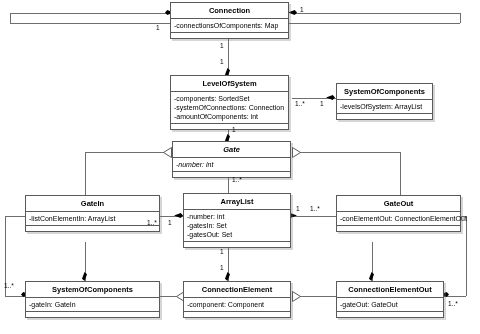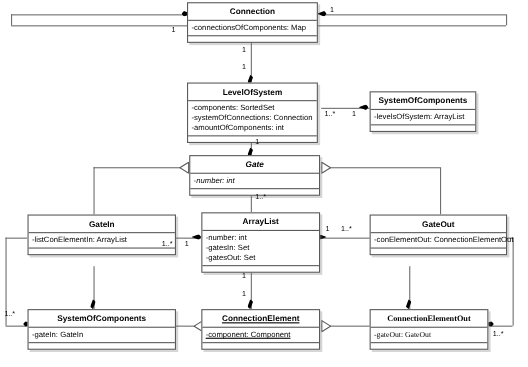--- a/index.html
+++ b/index.html
@@ -239,29 +239,29 @@
   </div>
 
   <div class="uml-class" style="left:25px; top:281px; width:135px;">
     <div class="uml-name">SystemOfComponents</div>
     <div class="uml-attrs">
       <div class="uml-attr">-gateIn: GateIn</div>
     </div>
     <div class="uml-ops"></div>
   </div>
 
-  <div class="uml-class" style="left:183px; top:281px; width:108px;text-decoration:underline;">
+  <div class="uml-class" style="left:183px; top:281px; width:108px;">
     <div class="uml-name">ConnectionElement</div>
     <div class="uml-attrs">
       <div class="uml-attr">-component: Component</div>
     </div>
     <div class="uml-ops"></div>
   </div>
 
-  <div class="uml-class" style="left:336px; top:281px; width:108px;font-family:Liberation Serif, serif;">
+  <div class="uml-class" style="left:336px; top:281px; width:108px;">
     <div class="uml-name">ConnectionElementOut</div>
     <div class="uml-attrs">
       <div class="uml-attr">-gateOut: GateOut</div>
     </div>
     <div class="uml-ops"></div>
   </div>
 
 </div>
 
 </body></html>

